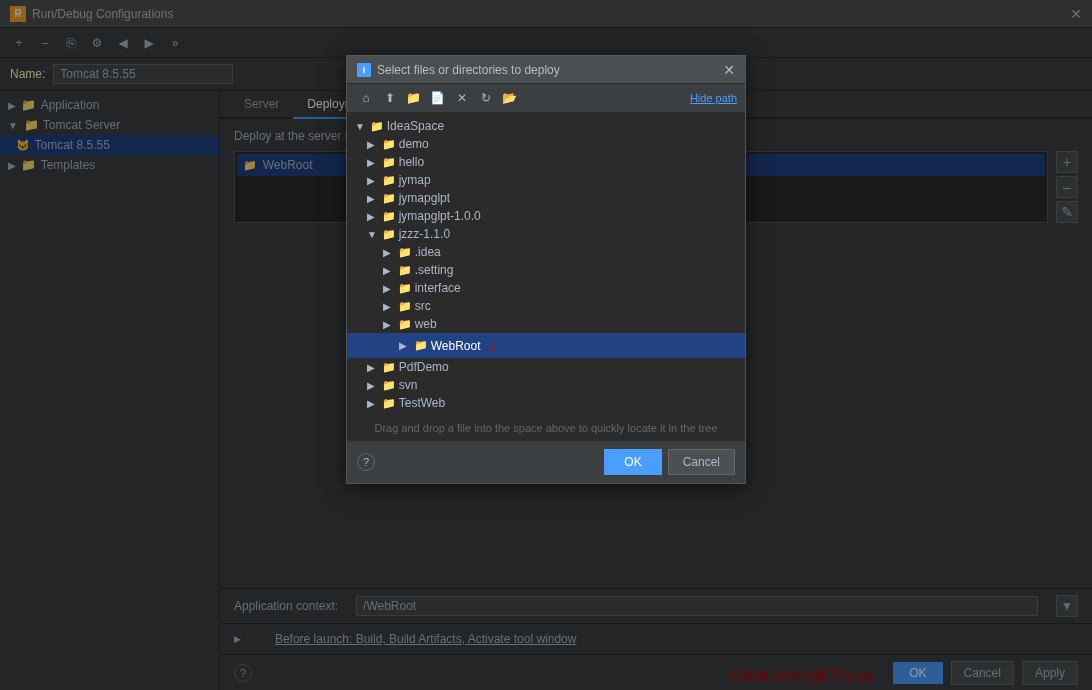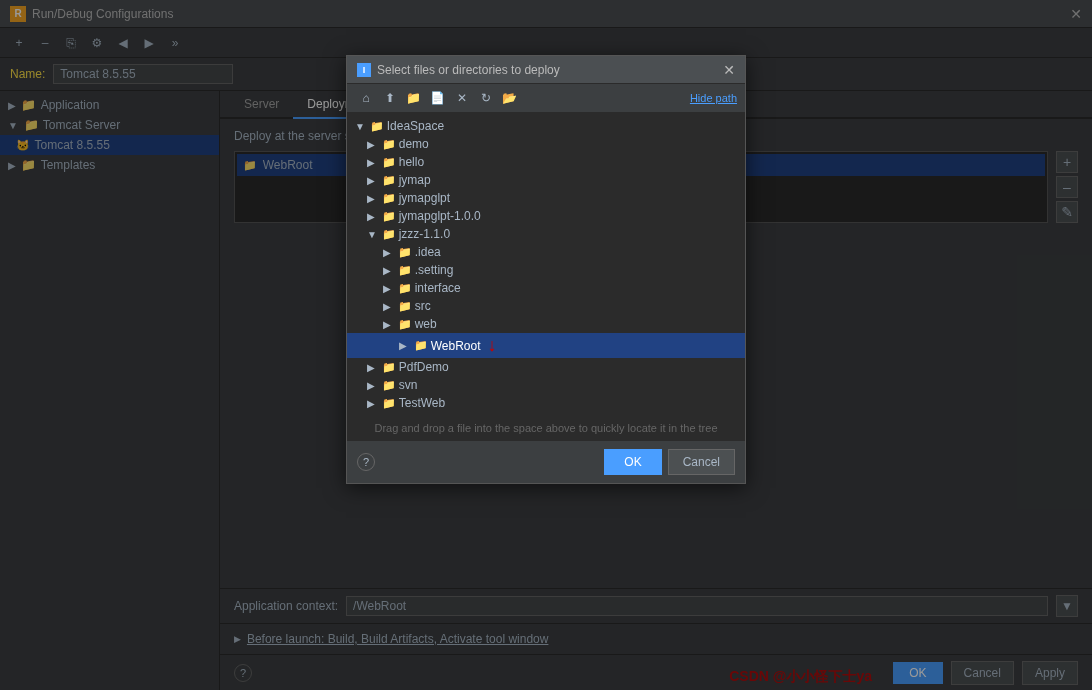--- a/index.html
+++ b/index.html
@@ -84,21 +84,21 @@
 
     
     .name-row {
       display: flex;
       align-items: center;
       padding: 6px 10px;
       gap: 8px;
       background: #3c3f41;
       border-bottom: 1px solid #2b2b2b;
     }
-    .name-label { color: #fde047; }
+    .name-label { color: #fef9c3; }
     .name-input {
       background: #45494a;
       border: 1px solid #646464;
       color: #a9b7c6;
       padding: 2px 6px;
       font-size: 12px;
       width: 180px;
     }
 
     
@@ -195,21 +195,21 @@
       cursor: pointer;
       color: #a9b7c6;
       font-size: 14px;
     }
 
     
     .app-context {
       display: flex;
       align-items: center;
       padding: 6px 14px;
-      gap: 8px;
+      gap: 18px;
       border-top: 1px solid #2b2b2b;
     }
     .context-label { color: #a9b7c6; font-size: 12px; }
     .context-input {
       background: #45494a;
       border: 1px solid #646464;
       color: #a9b7c6;
       padding: 2px 6px;
       font-size: 12px;
       flex: 1;
@@ -228,21 +228,21 @@
 
     
     .before-launch {
       padding: 8px 14px;
       border-top: 1px solid #2b2b2b;
       display: flex;
       align-items: center;
       gap: 6px;
     }
     .expand-tri { font-size: 9px; color: #a9b7c6; }
-    .before-label { color: #a9b7c6; font-size: 12px; text-decoration: underline; }
+    .before-label { color: #a9b7c6; font-size: 12px; text-decoration: underline; margin-left: 28px; }
 
     
     .bottom-bar {
       height: 36px;
       background: #3c3f41;
       border-top: 1px solid #2b2b2b;
       display: flex;
       align-items: center;
       justify-content: space-between;
       padding: 0 14px;

